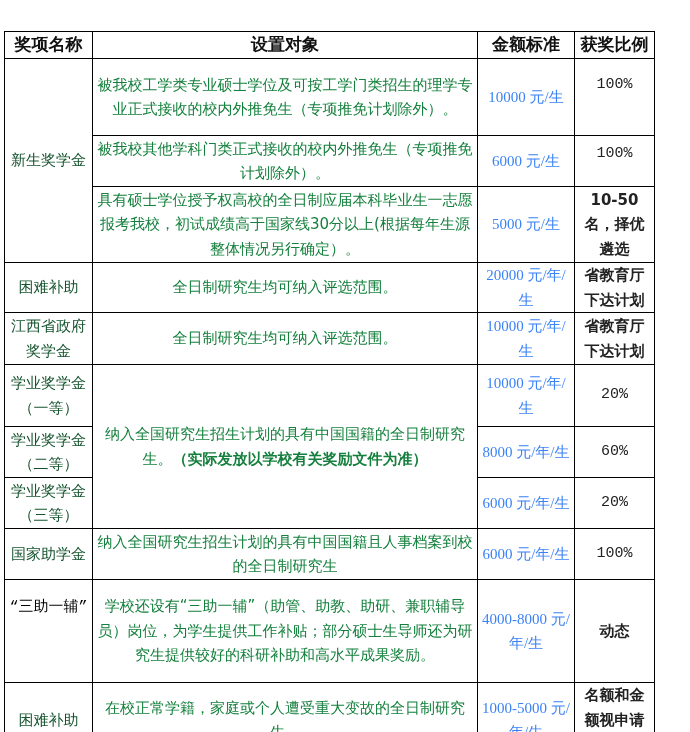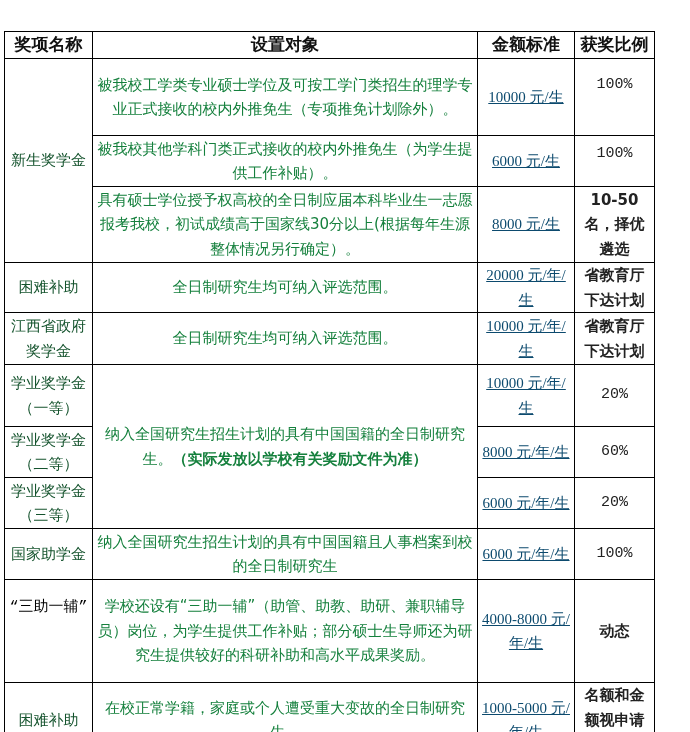--- a/index.html
+++ b/index.html
@@ -12,21 +12,21 @@
                 font-weight: normal; }
   table.award th { font-family: "Liberation Serif", "DejaVu Serif", serif; font-weight: bold;
                    font-size: 17px; height: 26px; line-height: 24px; }
   .col1 { width: 88px; }
   .col2 { width: 385px; }
   .col3 { width: 97px; }
   .col4 { width: 80px; }
   .name { color: #14532d; }
   .name.muted { color: #000000; font-family: Liberation Mono, monospace; }
   .desc { color: #15803d; }
-  .amount { font-family: "Liberation Serif", "DejaVu Serif", serif; color: #0c4a6e; font-size: 15.5px; text-decoration: underline; }
+  .amount { font-family: "Liberation Serif", "DejaVu Serif", serif; color: #3b82f6; font-size: 15.5px; }
   .ratio { font-family: Liberation Mono, monospace; font-size: 17px; color: #222; }
   .ratio.cjk { font-family: "DejaVu Sans", sans-serif; font-size: 15px; font-weight: bold; }
   .bold { font-weight: bold; }
   .left { text-align: left; }
   .top { vertical-align: top !important; }
 </style>
 </head>
 <body>
 
 <table class="award">
@@ -43,27 +43,27 @@
     <th>金额标准</th>
     <th>获奖比例</th>
   </tr>
   <tr style="height:77px">
     <td class="name" rowspan="3">新生奖学金</td>
     <td class="desc">被我校工学类专业硕士学位及可按工学门类招生的理学专业正式接收的校内外推免生（专项推免计划除外）。</td>
     <td class="amount">10000 元/生</td>
     <td class="ratio top" style="padding-top:14px">100%</td>
   </tr>
   <tr style="height:51px">
-    <td class="desc">被我校其他学科门类正式接收的校内外推免生（为学生提供工作补贴）。</td>
+    <td class="desc">被我校其他学科门类正式接收的校内外推免生（专项推免计划除外）。</td>
     <td class="amount">6000 元/生</td>
     <td class="ratio top" style="padding-top:6px">100%</td>
   </tr>
   <tr style="height:76px">
     <td class="desc">具有硕士学位授予权高校的全日制应届本科毕业生一志愿报考我校，初试成绩高于国家线30分以上(根据每年生源整体情况另行确定）。</td>
-    <td class="amount">8000 元/生</td>
+    <td class="amount">5000 元/生</td>
     <td class="ratio cjk">10-50 名，择优遴选</td>
   </tr>
   <tr style="height:49px">
     <td class="name">困难补助</td>
     <td class="desc">全日制研究生均可纳入评选范围。</td>
     <td class="amount">20000 元/年/生</td>
     <td class="ratio cjk">省教育厅下达计划</td>
   </tr>
   <tr style="height:52px">
     <td class="name">江西省政府奖学金</td>

